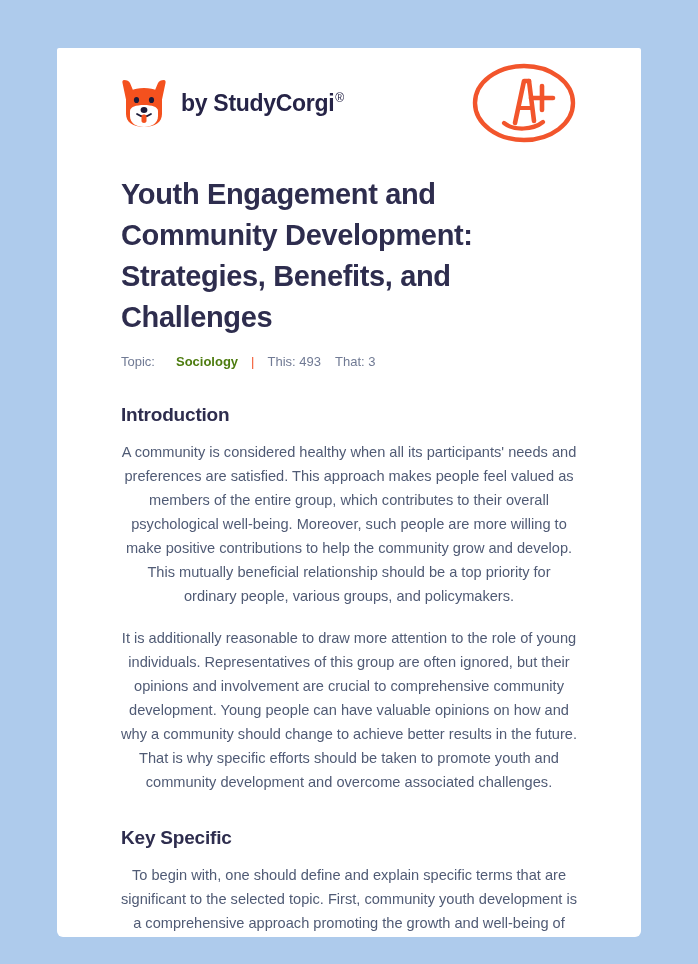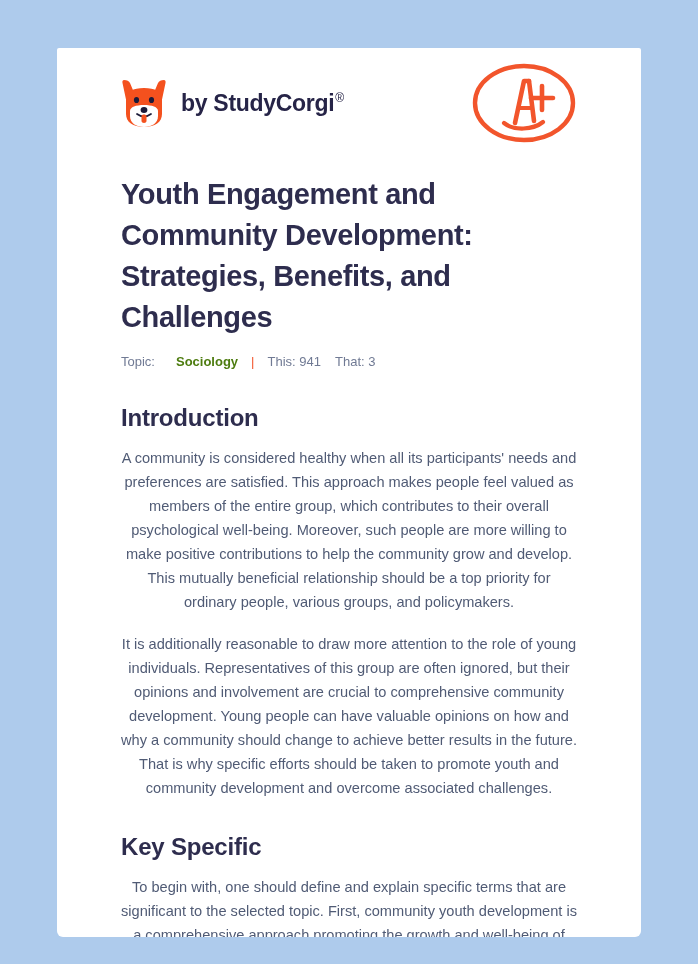--- a/index.html
+++ b/index.html
@@ -105,21 +105,21 @@
     margin-left: 21px;
   }
   .meta .m-sep {
     color: #f2552c;
     margin: 0 13px;
   }
   .meta .m-words { margin-right: 14px; }
 
   
   h2.section-heading {
-    font-size: 24px;
+    font-size: 19px;
     font-weight: bold;
     color: #2e2d4e;
     letter-spacing: -0.2px;
     margin-top: 33px;
     margin-bottom: 14px;
   }
 
   p.body-par {
     font-size: 14.6px;
     line-height: 24px;
@@ -174,21 +174,21 @@
         <path d="M60 39 L82 39" fill="none" stroke="#f2552c" stroke-width="4.6" stroke-linecap="round"></path>
       </svg>
     </div>
 
     <h1 class="doc-title">Youth Engagement and Community Development: Strategies, Benefits, and Challenges</h1>
 
     <div class="meta">
       <span class="m-label">Topic:</span>
       <span class="m-topic">Sociology</span>
       <span class="m-sep">|</span>
-      <span class="m-words"><span>This:</span>&nbsp;<span>941</span></span>
+      <span class="m-words"><span>This:</span>&nbsp;<span>493</span></span>
       <span><span>That:</span>&nbsp;<span>3</span></span>
     </div>
 
     <h2 class="section-heading">Introduction</h2>
     <p class="body-par">A community is considered healthy when all its participants' needs and preferences are satisfied. This approach makes people feel valued as members of the entire group, which contributes to their overall psychological well-being. Moreover, such people are more willing to make positive contributions to help the community grow and develop. This mutually beneficial relationship should be a top priority for ordinary people, various groups, and policymakers.</p>
     <p class="body-par">It is additionally reasonable to draw more attention to the role of young individuals. Representatives of this group are often ignored, but their opinions and involvement are crucial to comprehensive community development. Young people can have valuable opinions on how and why a community should change to achieve better results in the future. That is why specific efforts should be taken to promote youth and community development and overcome associated challenges.</p>
 
     <h2 class="section-heading">Key Specific</h2>
     <p class="body-par">To begin with, one should define and explain specific terms that are significant to the selected topic. First, community youth development is a comprehensive approach promoting the growth and well-being of young individuals within society. Specific interventions can foster this phenomenon, including school-based mentoring programs and initiatives</p>
 

